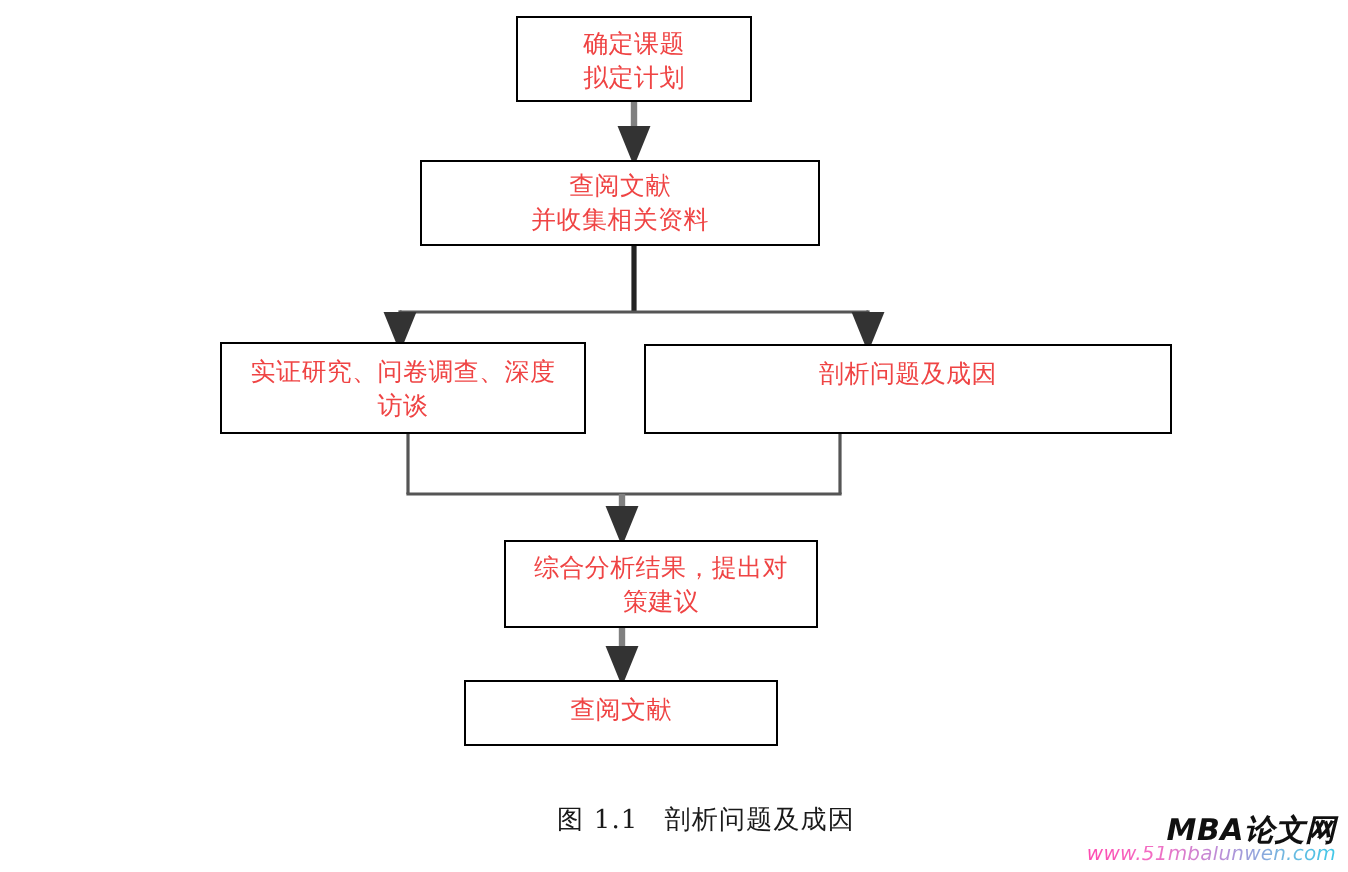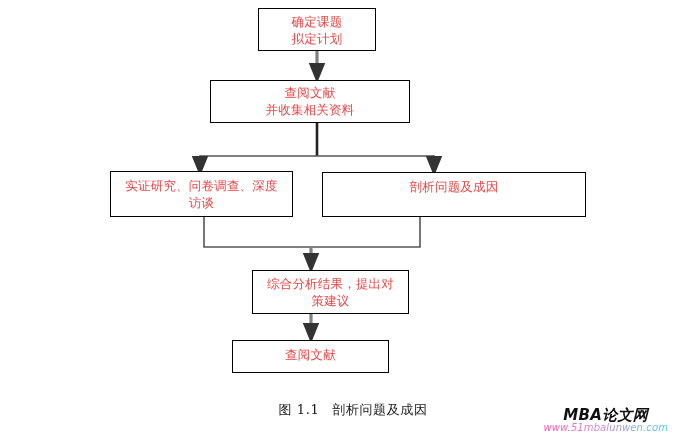--- a/index.html
+++ b/index.html
@@ -91,21 +91,20 @@
     user-select: none;
   }
   #watermark .wm-main {
     font-family: "DejaVu Sans", "Liberation Sans", sans-serif;
     font-size: 15px;
     font-weight: bold;
     font-style: italic;
     color: #101010;
     letter-spacing: 0.3px;
     display: block;
-    text-align: center;
   }
   #watermark .wm-url {
     font-family: "DejaVu Sans", "Liberation Sans", sans-serif;
     font-size: 10px;
     font-style: italic;
     display: block;
     background: linear-gradient(90deg, #ff49b0 0%, #f26fc4 28%, #b98fd8 55%, #6fb8e0 80%, #3fc8e8 100%);
     -webkit-background-clip: text;
     background-clip: text;
     color: transparent;

